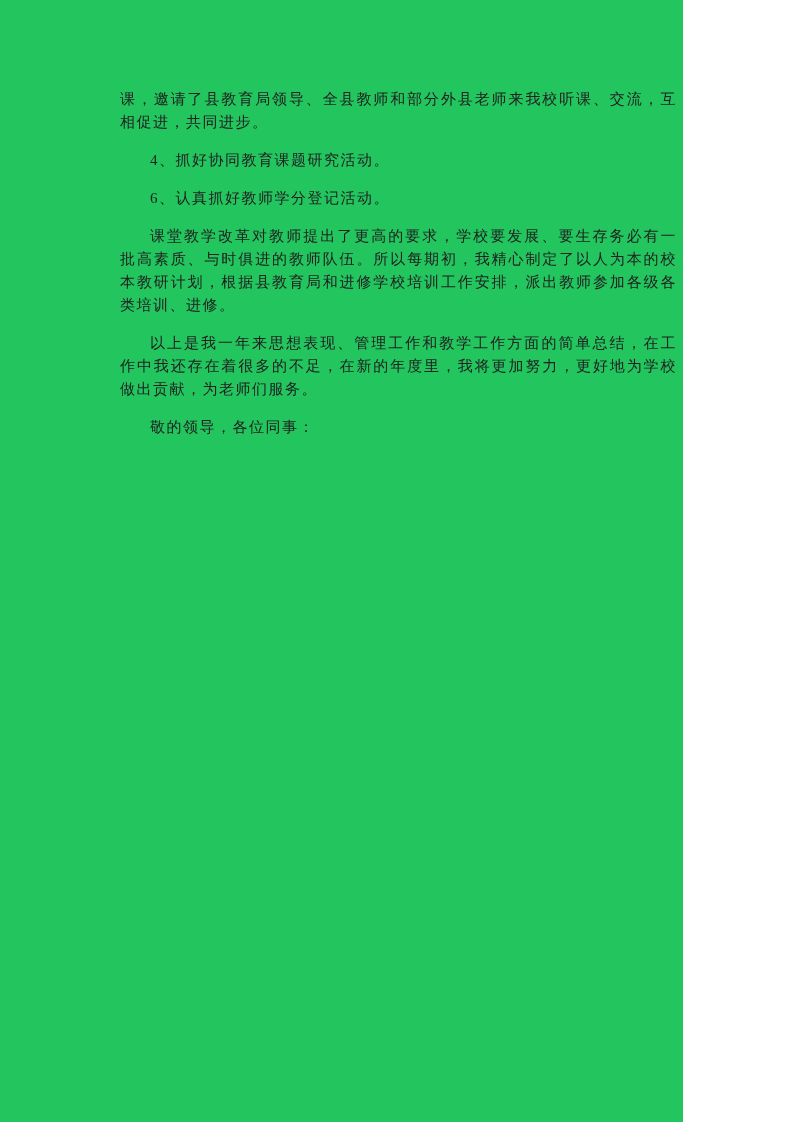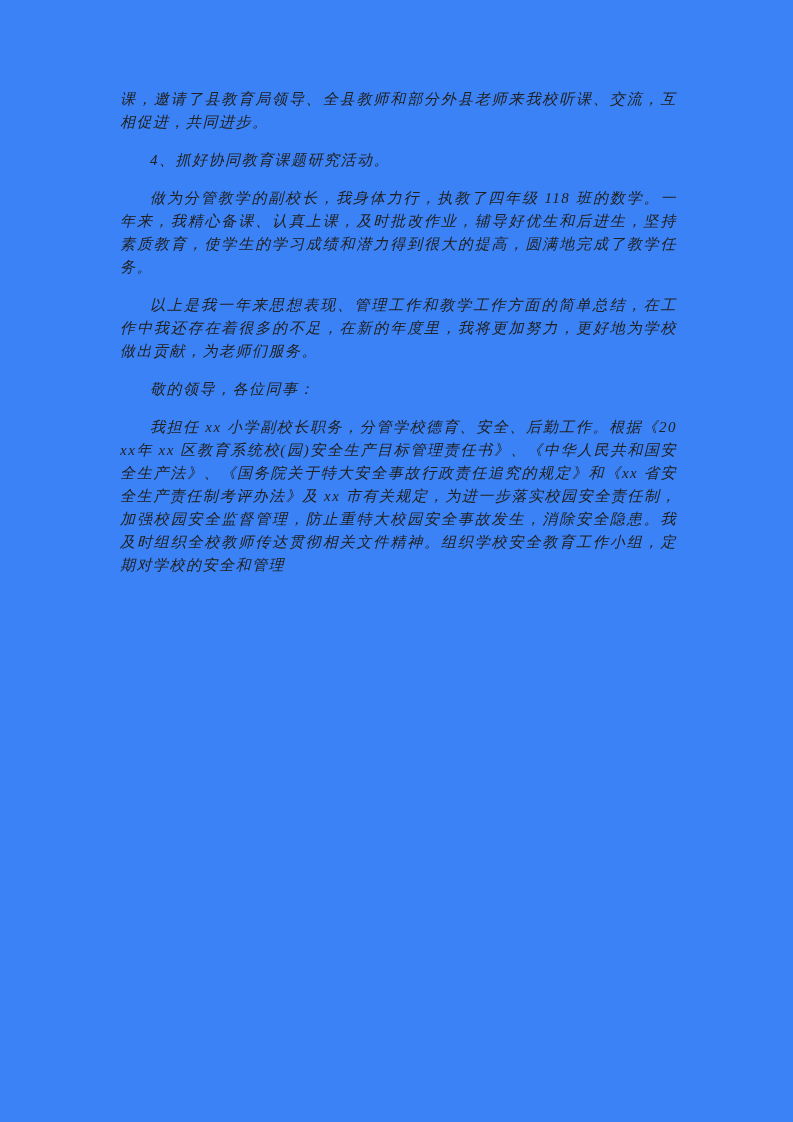--- a/index.html
+++ b/index.html
@@ -7,25 +7,24 @@
     padding: 0;
     background: #ffffff;
   }
   body {
     width: 793px;
     height: 1122px;
     overflow: hidden;
   }
   .page {
     box-sizing: border-box;
-    width: 793px;
+    width: 683px;
     height: 1122px;
-    background: #3b82f6;
+    background: #22c55e;
     padding: 88px 116px 40px 120px;
-    font-style: italic;
   }
   .content {
     width: 557px;
   }
   .para {
     margin: 0 0 15px 0;
     font-family: "Liberation Serif", "DejaVu Serif", serif;
     font-size: 15px;
     line-height: 23px;
     letter-spacing: 1.5px;
@@ -38,18 +37,18 @@
     text-indent: 2em;
   }
 </style>
 </head>
 <body>
 
 <div class="page">
   <div class="content">
       <p class="para">课，邀请了县教育局领导、全县教师和部分外县老师来我校听课、交流，互相促进，共同进步。</p>
       <p class="para indent">4、抓好协同教育课题研究活动。</p>
-      <p class="para indent">做为分管教学的副校长，我身体力行，执教了四年级 118 班的数学。一年来，我精心备课、认真上课，及时批改作业，辅导好优生和后进生，坚持素质教育，使学生的学习成绩和潜力得到很大的提高，圆满地完成了教学任务。</p>
+      <p class="para indent">6、认真抓好教师学分登记活动。</p>
+      <p class="para indent">课堂教学改革对教师提出了更高的要求，学校要发展、要生存务必有一批高素质、与时俱进的教师队伍。所以每期初，我精心制定了以人为本的校本教研计划，根据县教育局和进修学校培训工作安排，派出教师参加各级各类培训、进修。</p>
       <p class="para indent">以上是我一年来思想表现、管理工作和教学工作方面的简单总结，在工作中我还存在着很多的不足，在新的年度里，我将更加努力，更好地为学校做出贡献，为老师们服务。</p>
       <p class="para indent">敬的领导，各位同事：</p>
-      <p class="para indent">我担任 xx 小学副校长职务，分管学校德育、安全、后勤工作。根据《20xx年 xx 区教育系统校(园)安全生产目标管理责任书》、《中华人民共和国安全生产法》、《国务院关于特大安全事故行政责任追究的规定》和《xx 省安全生产责任制考评办法》及 xx 市有关规定，为进一步落实校园安全责任制，加强校园安全监督管理，防止重特大校园安全事故发生，消除安全隐患。我及时组织全校教师传达贯彻相关文件精神。组织学校安全教育工作小组，定期对学校的安全和管理</p>
     </div>
 </div>
 
 </body></html>

